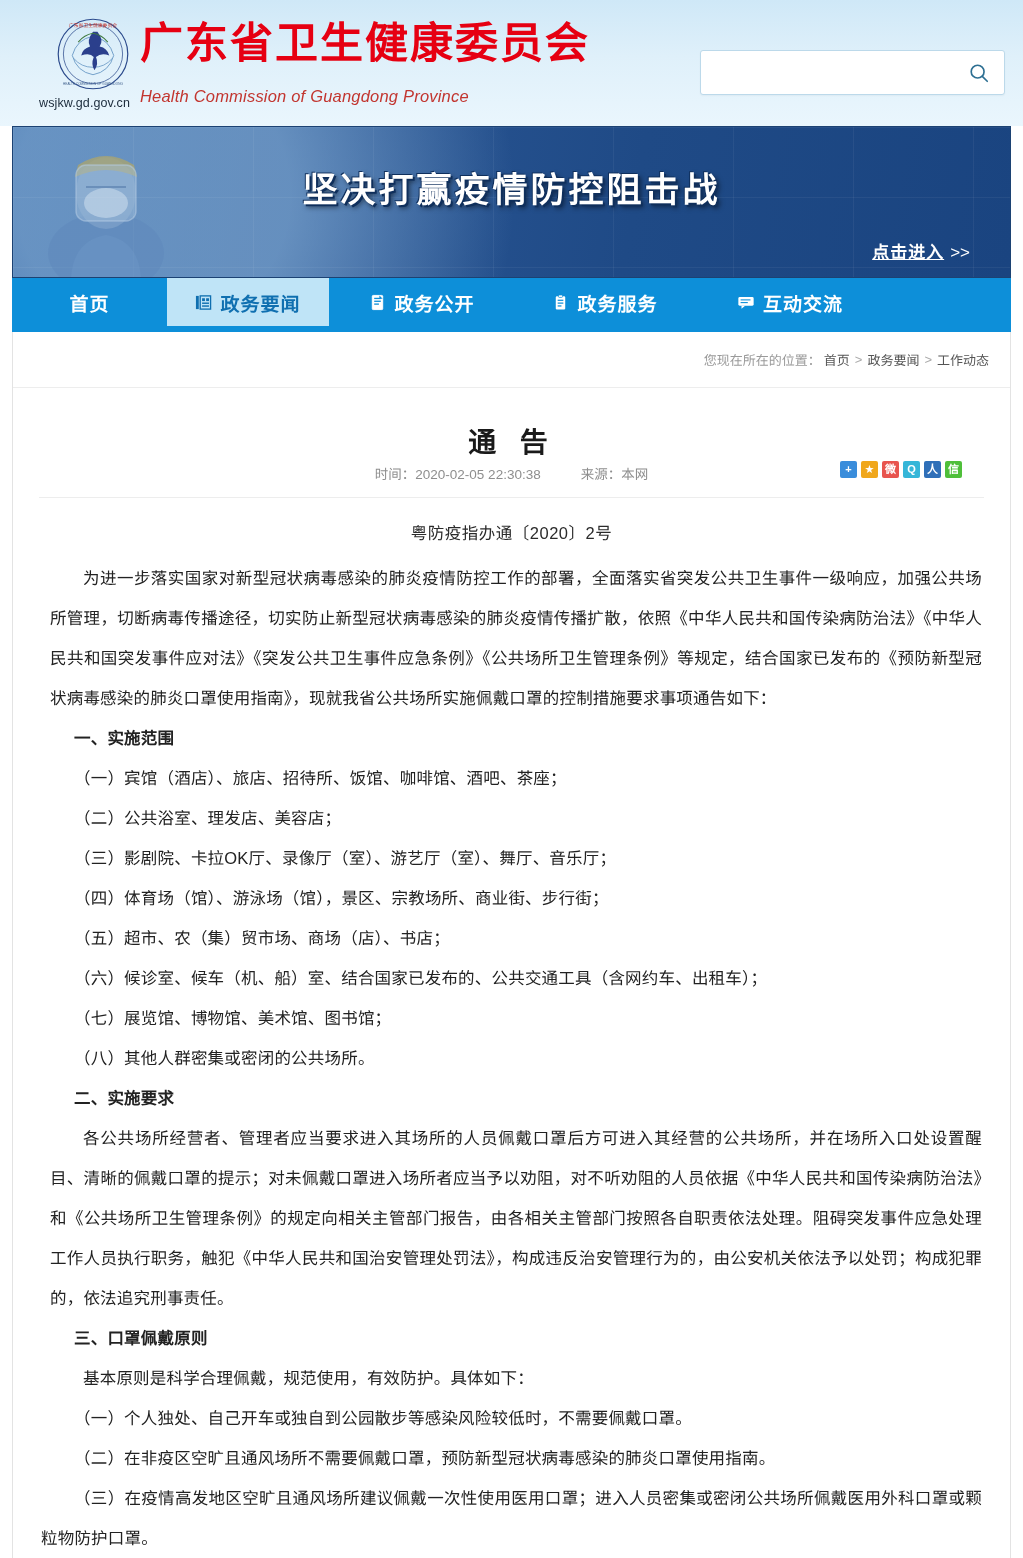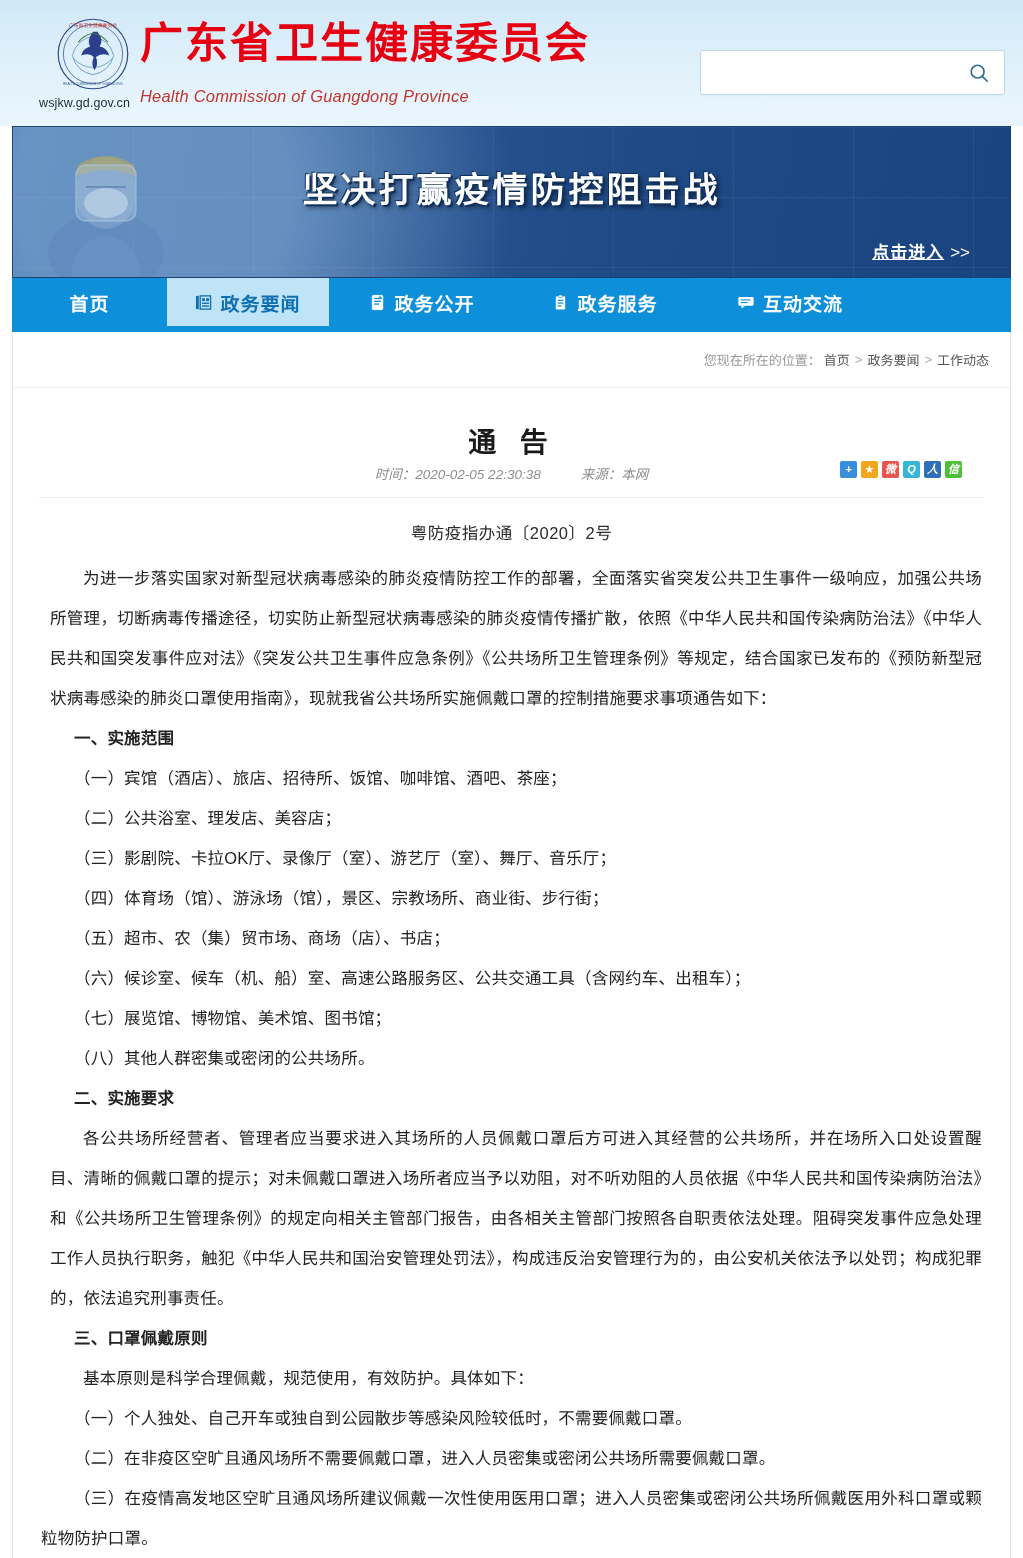--- a/index.html
+++ b/index.html
@@ -250,21 +250,20 @@
     position: relative;
     display: flex;
     justify-content: center;
     align-items: center;
     gap: 40px;
     font-size: 13.5px;
     color: #8e8e8e;
     padding-bottom: 14px;
     border-bottom: 1px solid #ededed;
     margin: 0 -2px 0 -2px;
-    font-style: italic;
   }
 
   .share-row {
     position: absolute;
     right: 22px;
     top: -2px;
     display: flex;
     gap: 4px;
   }
 
@@ -458,29 +457,29 @@
       <div class="doc-number">粤防疫指办通〔2020〕2号</div>
 
       <div>
         <p class="p indent">为进一步落实国家对新型冠状病毒感染的肺炎疫情防控工作的部署，全面落实省突发公共卫生事件一级响应，加强公共场所管理，切断病毒传播途径，切实防止新型冠状病毒感染的肺炎疫情传播扩散，依照《中华人民共和国传染病防治法》《中华人民共和国突发事件应对法》《突发公共卫生事件应急条例》《公共场所卫生管理条例》等规定，结合国家已发布的《预防新型冠状病毒感染的肺炎口罩使用指南》，现就我省公共场所实施佩戴口罩的控制措施要求事项通告如下：</p>
         <p class="p h">一、实施范围</p>
         <p class="p sub">（一）宾馆（酒店）、旅店、招待所、饭馆、咖啡馆、酒吧、茶座；</p>
         <p class="p sub">（二）公共浴室、理发店、美容店；</p>
         <p class="p sub">（三）影剧院、卡拉OK厅、录像厅（室）、游艺厅（室）、舞厅、音乐厅；</p>
         <p class="p sub">（四）体育场（馆）、游泳场（馆），景区、宗教场所、商业街、步行街；</p>
         <p class="p sub">（五）超市、农（集）贸市场、商场（店）、书店；</p>
-        <p class="p sub">（六）候诊室、候车（机、船）室、高速公路服务区、公共交通工具（含网约车、出租车）；</p>
+        <p class="p sub">（六）候诊室、候车（机、船）室、结合国家已发布的、公共交通工具（含网约车、出租车）；</p>
         <p class="p sub">（七）展览馆、博物馆、美术馆、图书馆；</p>
         <p class="p sub">（八）其他人群密集或密闭的公共场所。</p>
         <p class="p h">二、实施要求</p>
         <p class="p indent">各公共场所经营者、管理者应当要求进入其场所的人员佩戴口罩后方可进入其经营的公共场所，并在场所入口处设置醒目、清晰的佩戴口罩的提示；对未佩戴口罩进入场所者应当予以劝阻，对不听劝阻的人员依据《中华人民共和国传染病防治法》和《公共场所卫生管理条例》的规定向相关主管部门报告，由各相关主管部门按照各自职责依法处理。阻碍突发事件应急处理工作人员执行职务，触犯《中华人民共和国治安管理处罚法》，构成违反治安管理行为的，由公安机关依法予以处罚；构成犯罪的，依法追究刑事责任。</p>
         <p class="p h">三、口罩佩戴原则</p>
         <p class="p indent">基本原则是科学合理佩戴，规范使用，有效防护。具体如下：</p>
         <p class="p sub">（一）个人独处、自己开车或独自到公园散步等感染风险较低时，不需要佩戴口罩。</p>
-        <p class="p sub">（二）在非疫区空旷且通风场所不需要佩戴口罩，进入人员密集或密闭公共场所需要佩戴口罩。</p>
+        <p class="p sub">（二）在非疫区空旷且通风场所不需要佩戴口罩，预防新型冠状病毒感染的肺炎口罩使用指南。</p>
         <p class="p sub">（三）在疫情高发地区空旷且通风场所建议佩戴一次性使用医用口罩；进入人员密集或密闭公共场所佩戴医用外科口罩或颗粒物防护口罩。</p>
         <p class="p sub">（四）有疑似症状到医院就诊时，需佩戴不含呼气阀的颗粒物防护口罩或医用防护口罩。</p>
 
       </div>
 
     </div>
   </div>
 
 </div>
 

